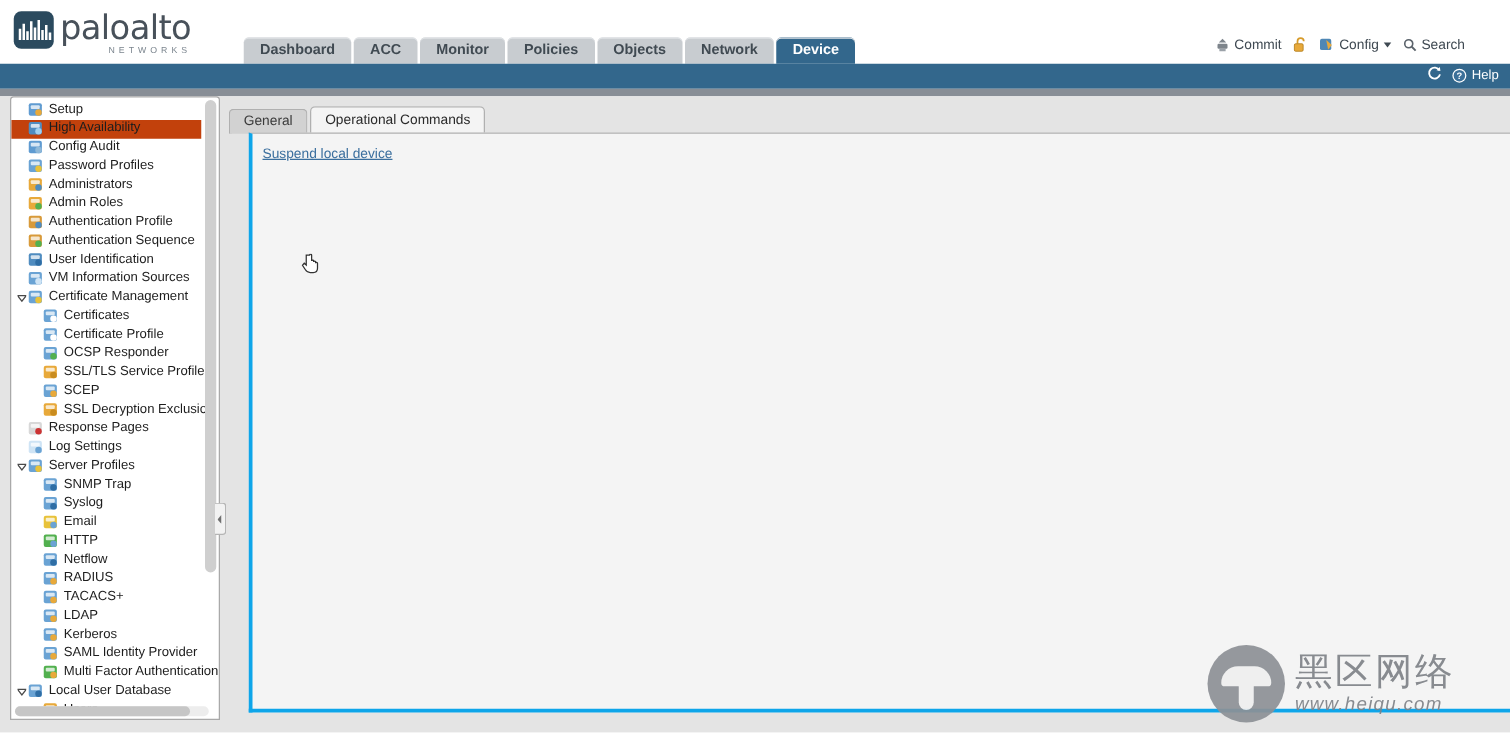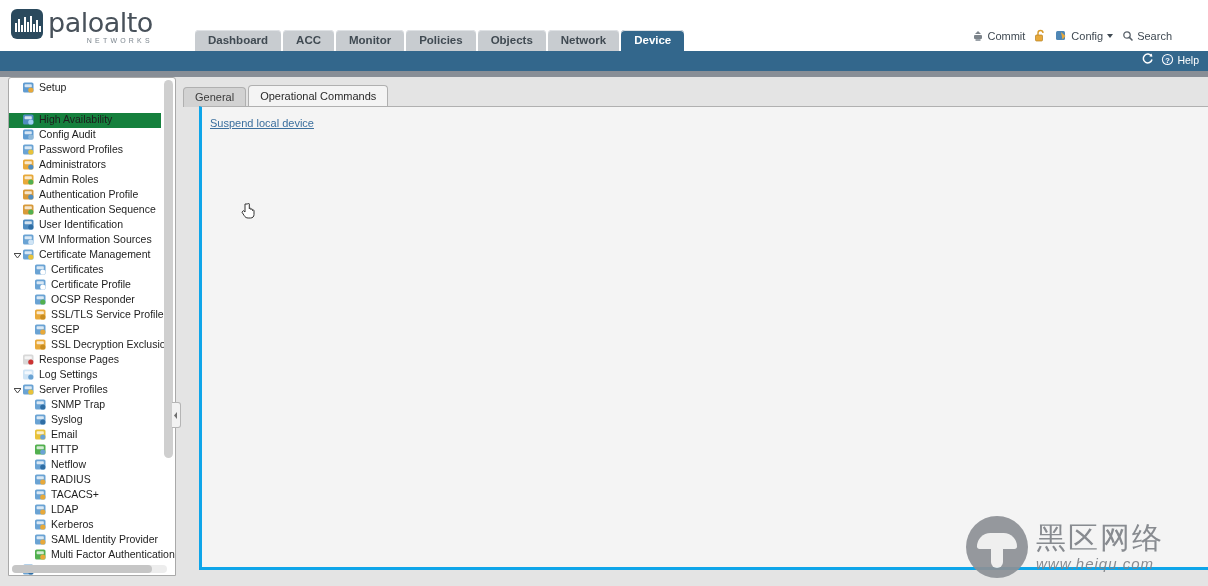--- a/index.html
+++ b/index.html
@@ -45,21 +45,21 @@
   .grayband{position:absolute;left:0;top:71px;width:1208px;height:6px;background:#888e96;}
 
   
   .body{position:absolute;left:0;top:77px;width:1208px;height:509px;background:#e4e4e4;}
 
   
   .sidebar{position:absolute;left:8px;top:0;width:166px;height:497px;background:#ffffff;
     border:1px solid #a9a9a9;border-radius:3px 3px 0 0;overflow:hidden;}
   .tree{position:absolute;left:0;top:3px;width:152px;}
   .node{height:15px;display:flex;align-items:flex-start;white-space:nowrap;cursor:default;padding-left:4px;}
-  .node.sel{background:#15803d;margin-top:17px;}
+  .node.sel{background:#c2410c;}
   .node .arrow{width:9px;height:15px;display:flex;align-items:center;justify-content:center;flex:0 0 9px;}
   .node .arrow svg{display:block;}
   .node .spacer{flex:0 0 9px;}
   .node .ind{flex:0 0 12px;}
   .ico{width:13px;height:13px;margin-right:4px;flex:0 0 13px;border-radius:2px;position:relative;}
   .lbl{font-size:10.5px;color:#1d1d1d;line-height:13px;}
 
   .sb-vscroll{position:absolute;right:2px;top:2px;width:9px;height:480px;}
   .sb-vthumb{position:absolute;left:0;top:0;width:9px;height:378px;background:#cfcfcf;border-radius:5px;}
   .sb-hscroll{position:absolute;left:3px;bottom:2px;width:155px;height:8px;background:#ededed;border-radius:5px;}

